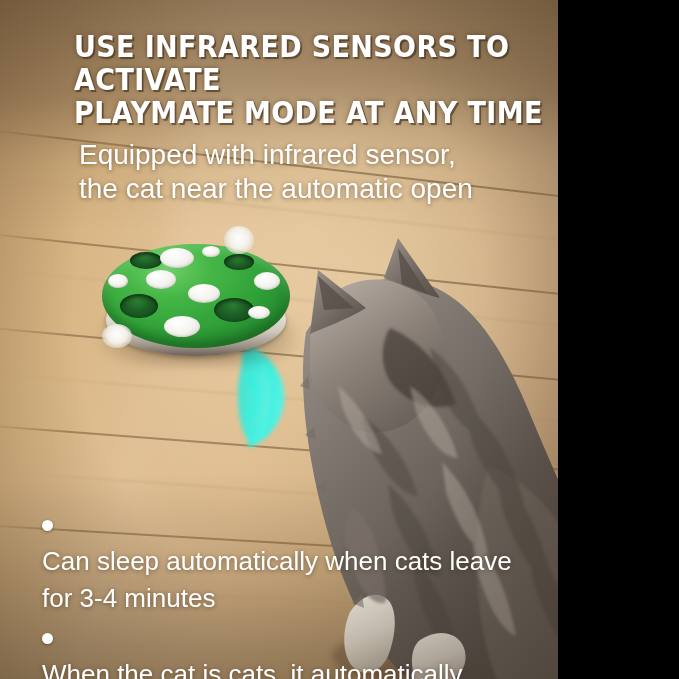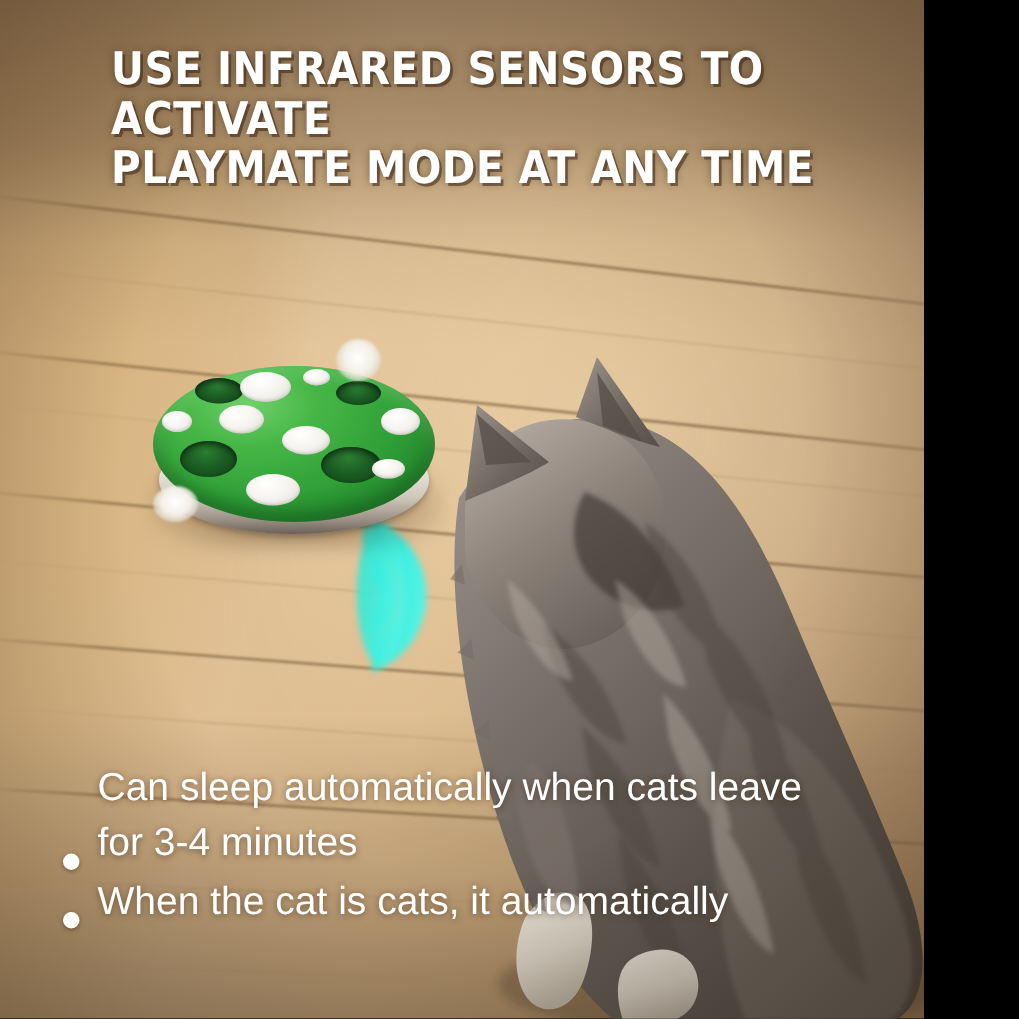--- a/index.html
+++ b/index.html
@@ -1,20 +1,20 @@
 <!DOCTYPE html>
 <html><head>
 <meta charset="utf-8">
 <style>
   * { margin:0; padding:0; box-sizing:border-box; }
   html,body { width:679px; height:679px; overflow:hidden; background:#000; }
 
   #stage{
     position:relative;
-    width:616px; height:679px;
+    width:558px; height:679px;
     overflow:hidden;
     font-family:"Liberation Sans", sans-serif;
   }
 
   
   .floor{
     position:absolute; inset:0;
     background:
       linear-gradient(180deg,
         rgba(88,66,44,0.55) 0%,
@@ -135,22 +135,23 @@
   }
   .bullets{
     position:absolute; left:42px; top:506px; width:600px;
     font-family:"Liberation Sans", sans-serif;
     font-size:26px;
     line-height:37px;
     color:#ffffff;
     text-shadow:0 1px 4px rgba(56,38,20,0.55);
   }
   .bullet-row{
-    display:flex; align-items:flex-end; gap:12px;
+    display:flex; align-items:flex-start; gap:12px;
     margin-bottom:2px;
+    flex-direction:column;
   }
   .bullet-dot{
     width:11px; height:11px; border-radius:50%;
     background:#ffffff; flex:0 0 auto;
     margin-top:14px;
     box-shadow:0 1px 3px rgba(56,38,20,0.5);
   }
   .bullet-text{ white-space:pre-line; }
 </style>
 </head>
@@ -298,20 +299,22 @@
         <path d="M70,358 l-10,9 l12,5 Z"></path>
       </g>
     </svg>
   </div>
 
   <div class="floor-vignette"></div>
 
   <div class="headline">USE INFRARED SENSORS TO ACTIVATE
 PLAYMATE MODE AT ANY TIME</div>
 
+  <div class="subtitle">Equipped with infrared sensor,
+the cat near the automatic open</div>
 
   <div class="bullets">
     <div class="bullet-row">
       <span class="bullet-dot"></span>
       <span class="bullet-text">Can sleep automatically when cats leave
 for 3-4 minutes</span>
     </div>
     <div class="bullet-row">
       <span class="bullet-dot"></span>
       <span class="bullet-text">When the cat is cats, it automatically</span>

